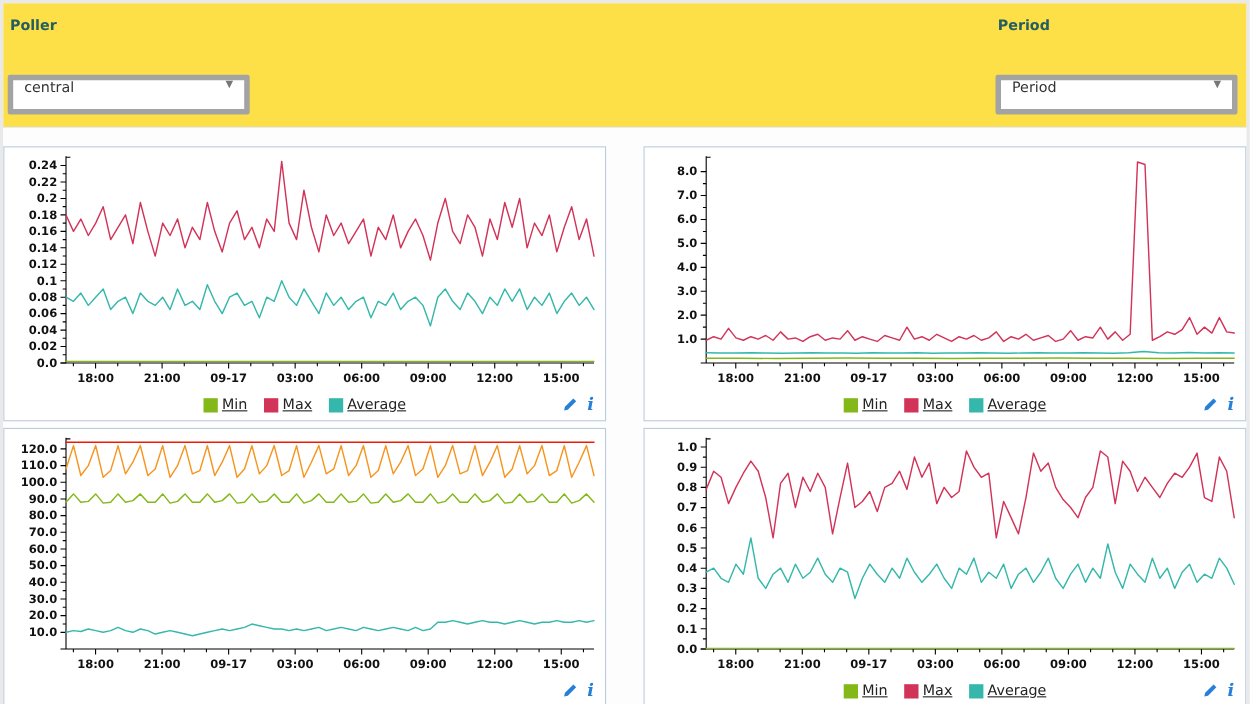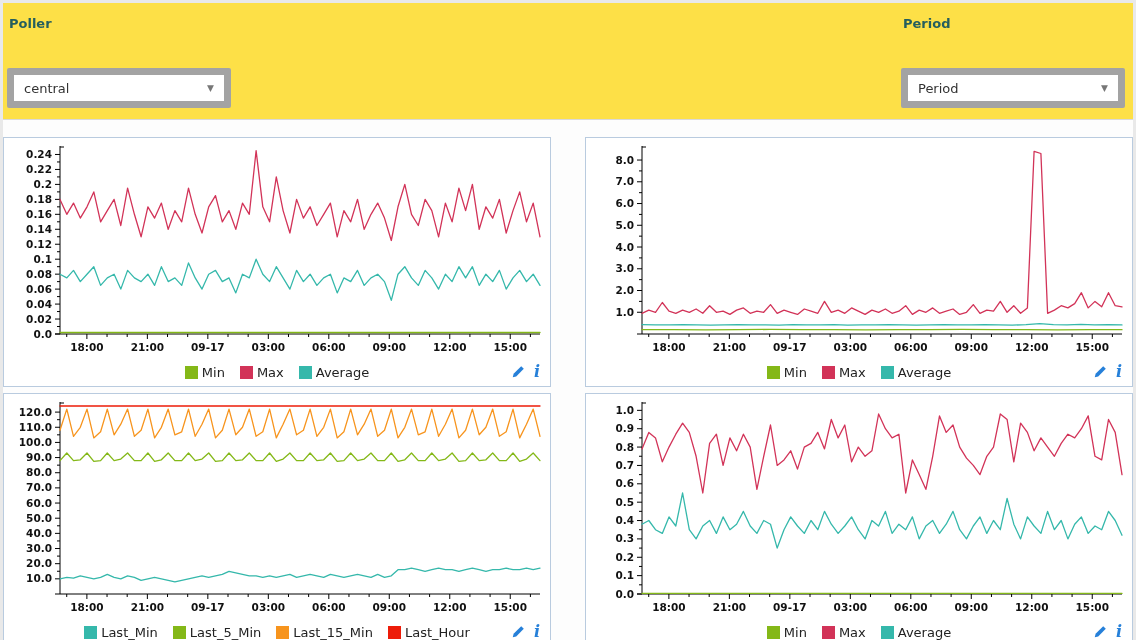--- a/index.html
+++ b/index.html
@@ -1,30 +1,30 @@
 <!DOCTYPE html>
 <html><head>
 <meta charset="utf-8">
 <style>
   html,body{margin:0;padding:0;background:#e9e9e9;font-family:"DejaVu Sans","Liberation Sans",sans-serif;}
   .page{width:1130px;margin:3px auto 0;background:#ffffff;min-height:634px;}
   
   .toolbar{display:flex;justify-content:space-between;align-items:flex-start;padding:8px 8px 11px 4px;border-bottom:1px solid #d9d9d9;background:#fde047;}
   .field label{display:block;font-weight:bold;font-size:13px;color:#255e5e;margin:5px 0 8px 2px;}
-  .dropdown{width:190px;height:26px;border:7px solid #a3a3a3;border-radius:2px;background:#fff;display:flex;align-items:center;justify-content:space-between;padding:0 10px;font-size:13px;color:#333;cursor:pointer;margin-top:37px;}
+  .dropdown{width:190px;height:26px;border:5px solid #a3a3a3;border-radius:2px;background:#fff;display:flex;justify-content:space-between;padding:0 10px;font-size:13px;color:#333;cursor:pointer;margin-top:37px;}
   .caret{font-size:9px;color:#777;line-height:1;}
   
   .grid{display:grid;grid-template-columns:548px 548px;column-gap:34px;row-gap:6px;padding:17px 0 0 0;background:#fdfdfd;}
   .panel{border:1px solid #b9cbdf;background:#fff;}
   .panel-header{height:20px;background:#ccd8e9;border-bottom:1px solid #b9cbdf;display:flex;align-items:center;padding:0 6px;}
   .panel-title{font-size:13px;font-weight:bold;color:#3d4d6b;white-space:nowrap;}
   .panel-body{padding:1px 0 2px 0;}
   svg.chart{display:block;}
   svg.chart text{font-family:"DejaVu Sans","Liberation Sans",sans-serif;font-size:10.5px;font-weight:700;fill:#111;}
-  .legend-row{position:relative;height:24px;display:flex;align-items:center;justify-content:center;gap:15px;font-size:13px;color:#222;}
+  .legend-row{position:relative;height:24px;display:flex;align-items:center;justify-content:center;gap:15px;font-size:13px;color:#222;text-decoration:underline;}
   .legend-item{display:flex;align-items:center;gap:4px;cursor:pointer;}
   .swatch{width:13px;height:13px;display:inline-block;}
   .actions{position:absolute;right:10px;top:1px;display:flex;gap:9px;align-items:center;height:22px;}
   .info-i{font-family:"DejaVu Serif","Liberation Serif",serif;font-style:italic;font-weight:bold;font-size:16px;color:#2680d9;line-height:1;cursor:pointer;}
   .pencil{cursor:pointer;display:inline-block;}
 </style>
 </head>
 <body>
 
 <div class="page">
@@ -315,38 +315,20 @@
             <line x1="445.76000000000005" y1="199" x2="445.76000000000005" y2="204" stroke="#000" stroke-width="1"></line>
             <text x="445.76000000000005" y="216" text-anchor="middle">12:00</text>
             <line x1="506.24" y1="199" x2="506.24" y2="204" stroke="#000" stroke-width="1"></line>
             <text x="506.24" y="216" text-anchor="middle">15:00</text>
             <polyline points="56.0,183.8 62.8,182.3 69.5,183.1 76.3,180.8 83.0,182.3 89.8,183.8 96.6,182.3 103.3,179.3 110.1,182.3 116.8,183.8 123.6,180.8 130.4,182.3 137.1,185.4 143.9,183.8 150.6,182.3 157.4,183.8 164.2,185.4 170.9,186.9 177.7,185.4 184.5,183.8 191.2,182.3 198.0,180.8 204.7,182.3 211.5,180.8 218.3,179.3 225.0,176.3 231.8,177.8 238.5,179.3 245.3,180.8 252.1,180.8 258.8,182.3 265.6,180.8 272.3,182.3 279.1,180.8 285.9,179.3 292.6,182.3 299.4,180.8 306.1,179.3 312.9,180.8 319.7,182.3 326.4,179.3 333.2,180.8 339.9,182.3 346.7,180.8 353.5,179.3 360.2,180.8 367.0,182.3 373.7,179.3 380.5,182.3 387.3,180.8 394.0,174.7 400.8,174.7 407.5,173.2 414.3,174.7 421.1,176.3 427.8,174.7 434.6,173.2 441.4,174.7 448.1,174.7 454.9,176.3 461.6,174.7 468.4,173.2 475.2,174.7 481.9,176.3 488.7,174.7 495.4,174.7 502.2,173.2 509.0,174.7 515.7,174.7 522.5,173.2 529.2,174.7 536.0,173.2" fill="none" stroke="#35b8ab" stroke-width="1.3" stroke-linejoin="round" stroke-linecap="round"></polyline>
             <polyline points="56.0,65.6 62.8,58.0 69.5,65.6 76.3,64.8 83.0,58.0 89.8,66.4 96.6,65.6 103.3,58.0 110.1,65.6 116.8,64.1 123.6,58.0 130.4,65.6 137.1,65.6 143.9,58.0 150.6,66.4 157.4,64.8 164.2,58.0 170.9,65.6 177.7,65.6 184.5,58.0 191.2,65.6 198.0,64.1 204.7,58.0 211.5,66.4 218.3,65.6 225.0,58.0 231.8,65.6 238.5,64.8 245.3,58.0 252.1,65.6 258.8,65.6 265.6,58.0 272.3,66.4 279.1,64.1 285.9,58.0 292.6,65.6 299.4,65.6 306.1,58.0 312.9,65.6 319.7,64.8 326.4,58.0 333.2,66.4 339.9,65.6 346.7,58.0 353.5,65.6 360.2,64.1 367.0,58.0 373.7,65.6 380.5,65.6 387.3,58.0 394.0,66.4 400.8,64.8 407.5,58.0 414.3,65.6 421.1,65.6 427.8,58.0 434.6,65.6 441.4,64.1 448.1,58.0 454.9,66.4 461.6,65.6 468.4,58.0 475.2,65.6 481.9,64.8 488.7,58.0 495.4,65.6 502.2,65.6 509.0,58.0 515.7,66.4 522.5,64.1 529.2,58.0 536.0,65.6" fill="none" stroke="#84b818" stroke-width="1.3" stroke-linejoin="round" stroke-linecap="round"></polyline>
             <polyline points="56.0,35.3 62.8,14.1 69.5,41.3 76.3,32.3 83.0,14.1 89.8,42.9 96.6,36.8 103.3,14.1 110.1,39.8 116.8,29.2 123.6,14.1 130.4,41.3 137.1,35.3 143.9,14.1 150.6,42.9 157.4,32.3 164.2,14.1 170.9,39.8 177.7,36.8 184.5,14.1 191.2,41.3 198.0,29.2 204.7,14.1 211.5,42.9 218.3,35.3 225.0,14.1 231.8,39.8 238.5,32.3 245.3,14.1 252.1,41.3 258.8,36.8 265.6,14.1 272.3,42.9 279.1,29.2 285.9,14.1 292.6,39.8 299.4,35.3 306.1,14.1 312.9,41.3 319.7,32.3 326.4,14.1 333.2,42.9 339.9,36.8 346.7,14.1 353.5,39.8 360.2,29.2 367.0,14.1 373.7,41.3 380.5,35.3 387.3,14.1 394.0,42.9 400.8,32.3 407.5,14.1 414.3,39.8 421.1,36.8 427.8,14.1 434.6,41.3 441.4,29.2 448.1,14.1 454.9,42.9 461.6,35.3 468.4,14.1 475.2,39.8 481.9,32.3 488.7,14.1 495.4,41.3 502.2,36.8 509.0,14.1 515.7,42.9 522.5,29.2 529.2,14.1 536.0,41.3" fill="none" stroke="#f7941d" stroke-width="1.3" stroke-linejoin="round" stroke-linecap="round"></polyline>
             <polyline points="56.0,11.0 536.0,11.0" fill="none" stroke="#ed1c09" stroke-width="1.3" stroke-linejoin="round" stroke-linecap="round"></polyline>
           </svg>
         <div class="legend-row">
-          <span class="legend-items" style="display:flex;gap:15px;">
-              <span class="legend-item">
-                <span class="swatch" style="background: rgb(53, 184, 171);"></span>
-                <span>Last_Min</span>
-              </span>
-              <span class="legend-item">
-                <span class="swatch" style="background: rgb(132, 184, 24);"></span>
-                <span>Last_5_Min</span>
-              </span>
-              <span class="legend-item">
-                <span class="swatch" style="background: rgb(247, 148, 29);"></span>
-                <span>Last_15_Min</span>
-              </span>
-              <span class="legend-item">
-                <span class="swatch" style="background: rgb(237, 28, 9);"></span>
-                <span>Last_Hour</span>
-              </span>
-            </span>
           <span class="actions">
             <svg class="pencil" width="14" height="14" viewBox="0 0 14 14">
                 <path d="M10.2 1.2 L12.8 3.8 L5.2 11.4 L1.8 12.2 L2.6 8.8 Z" fill="#2680d9"></path>
               </svg>
             <span class="info-i">i</span>
           </span>
         </div>
       </div>
     </div>
 

